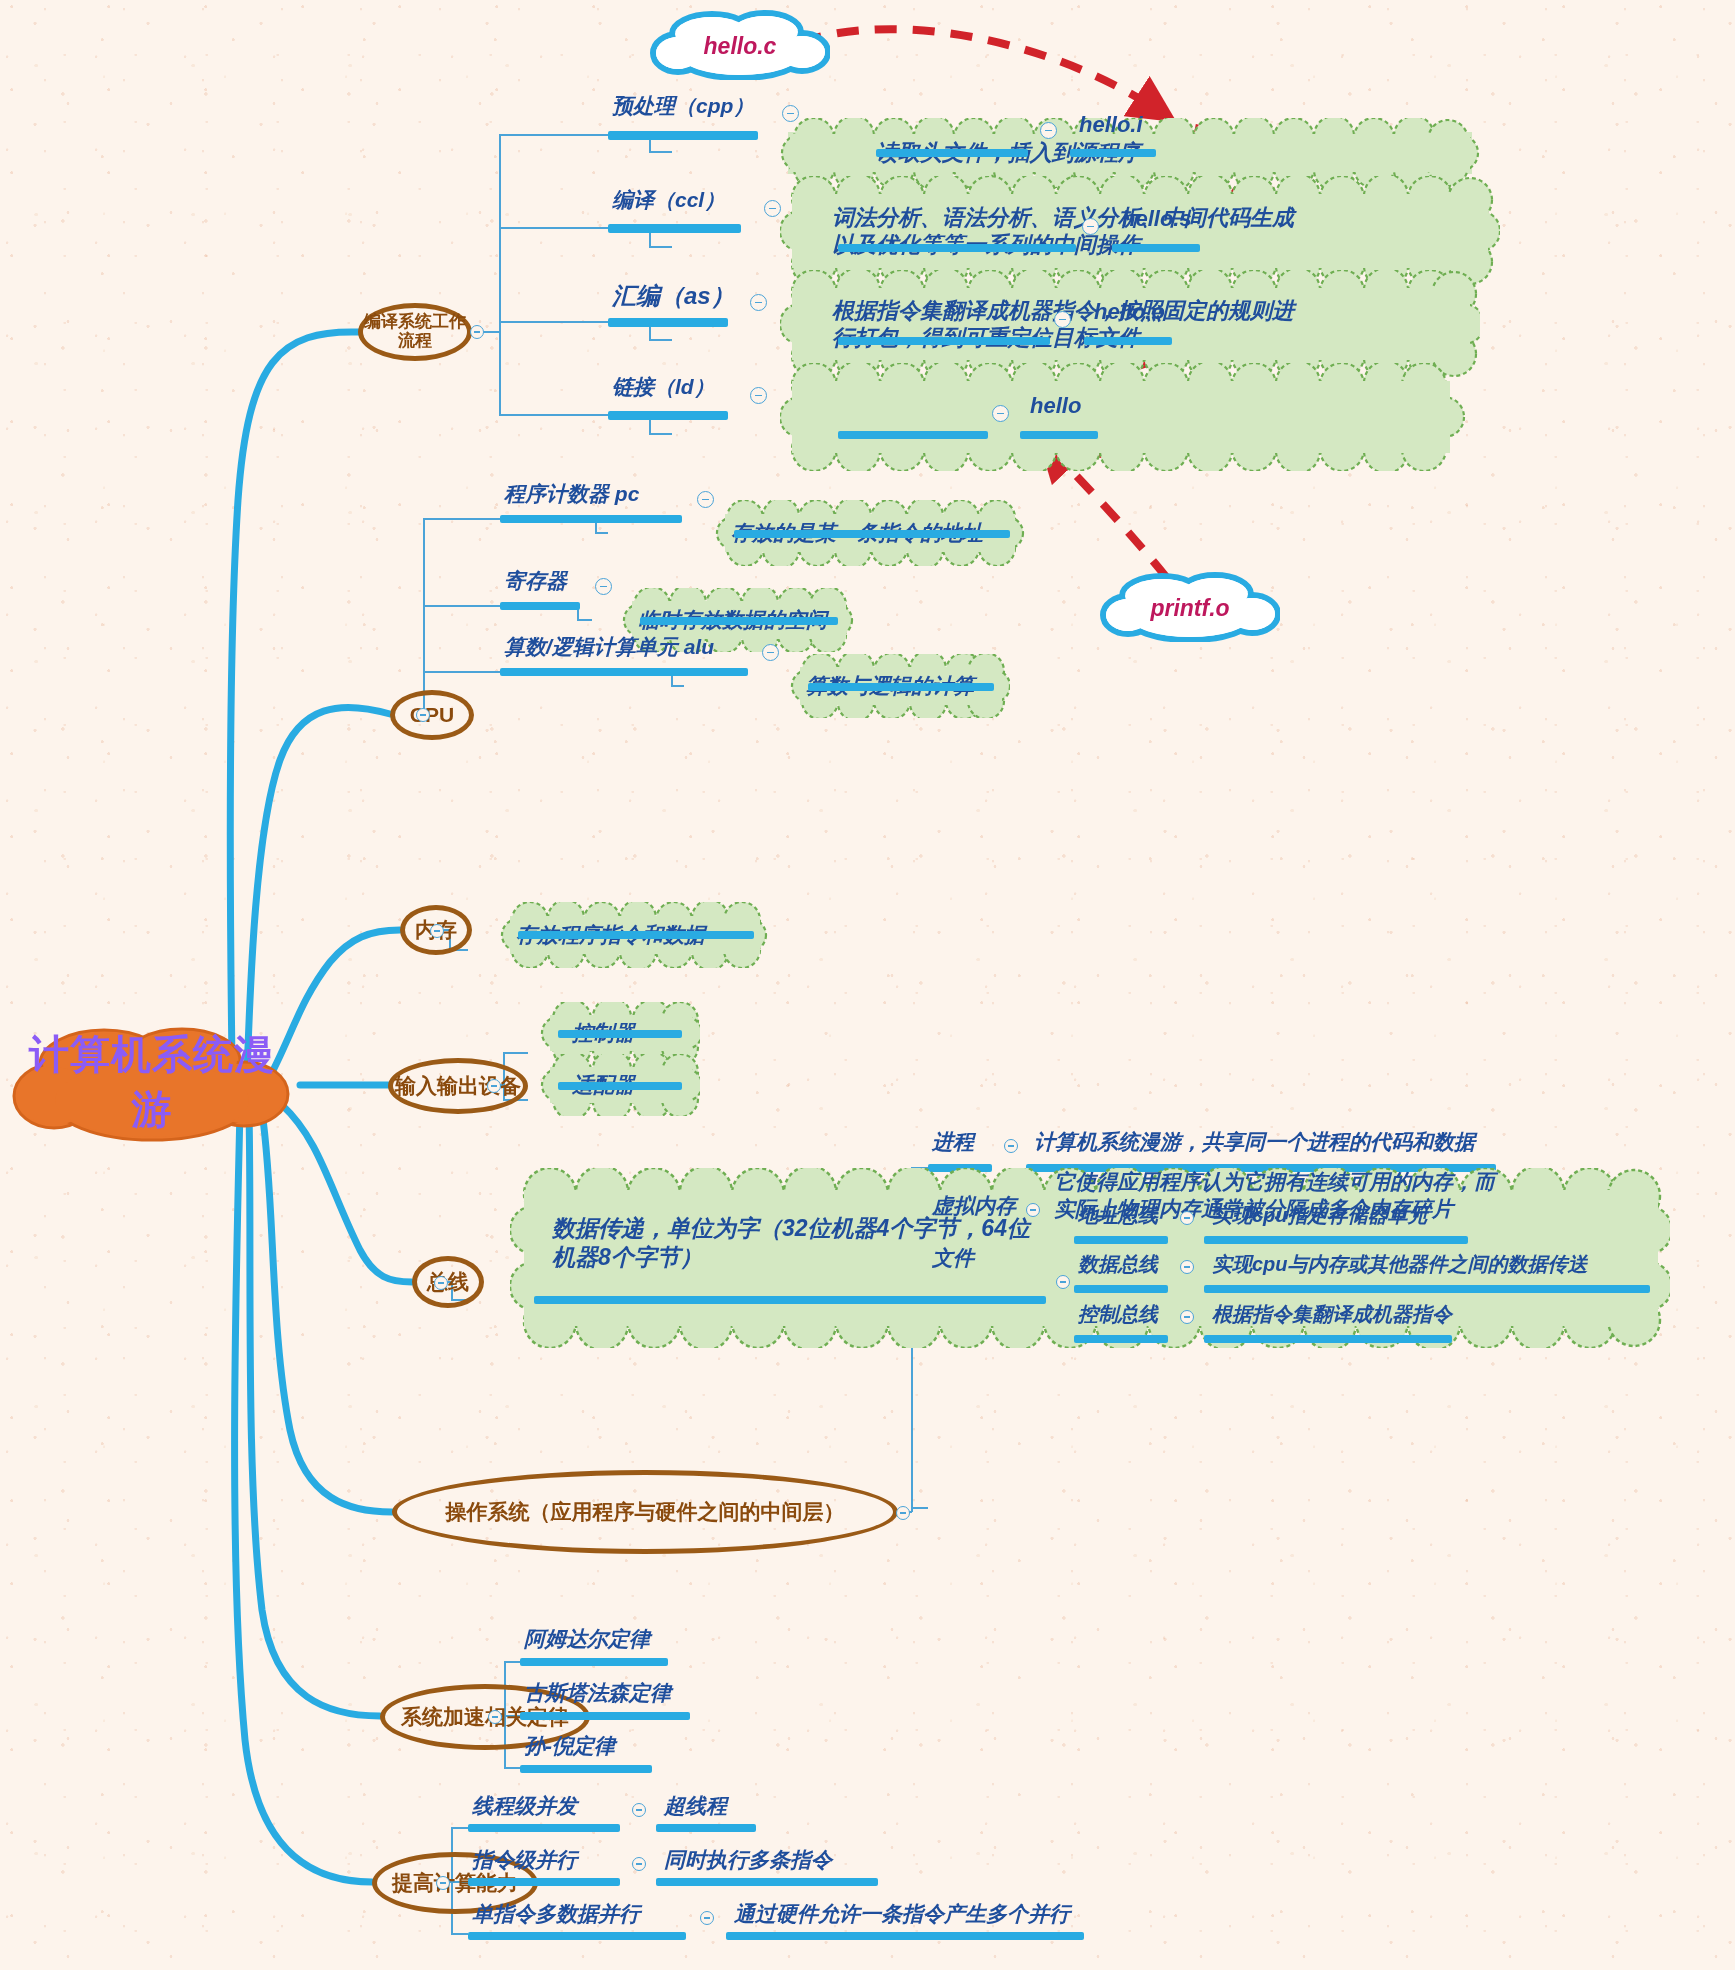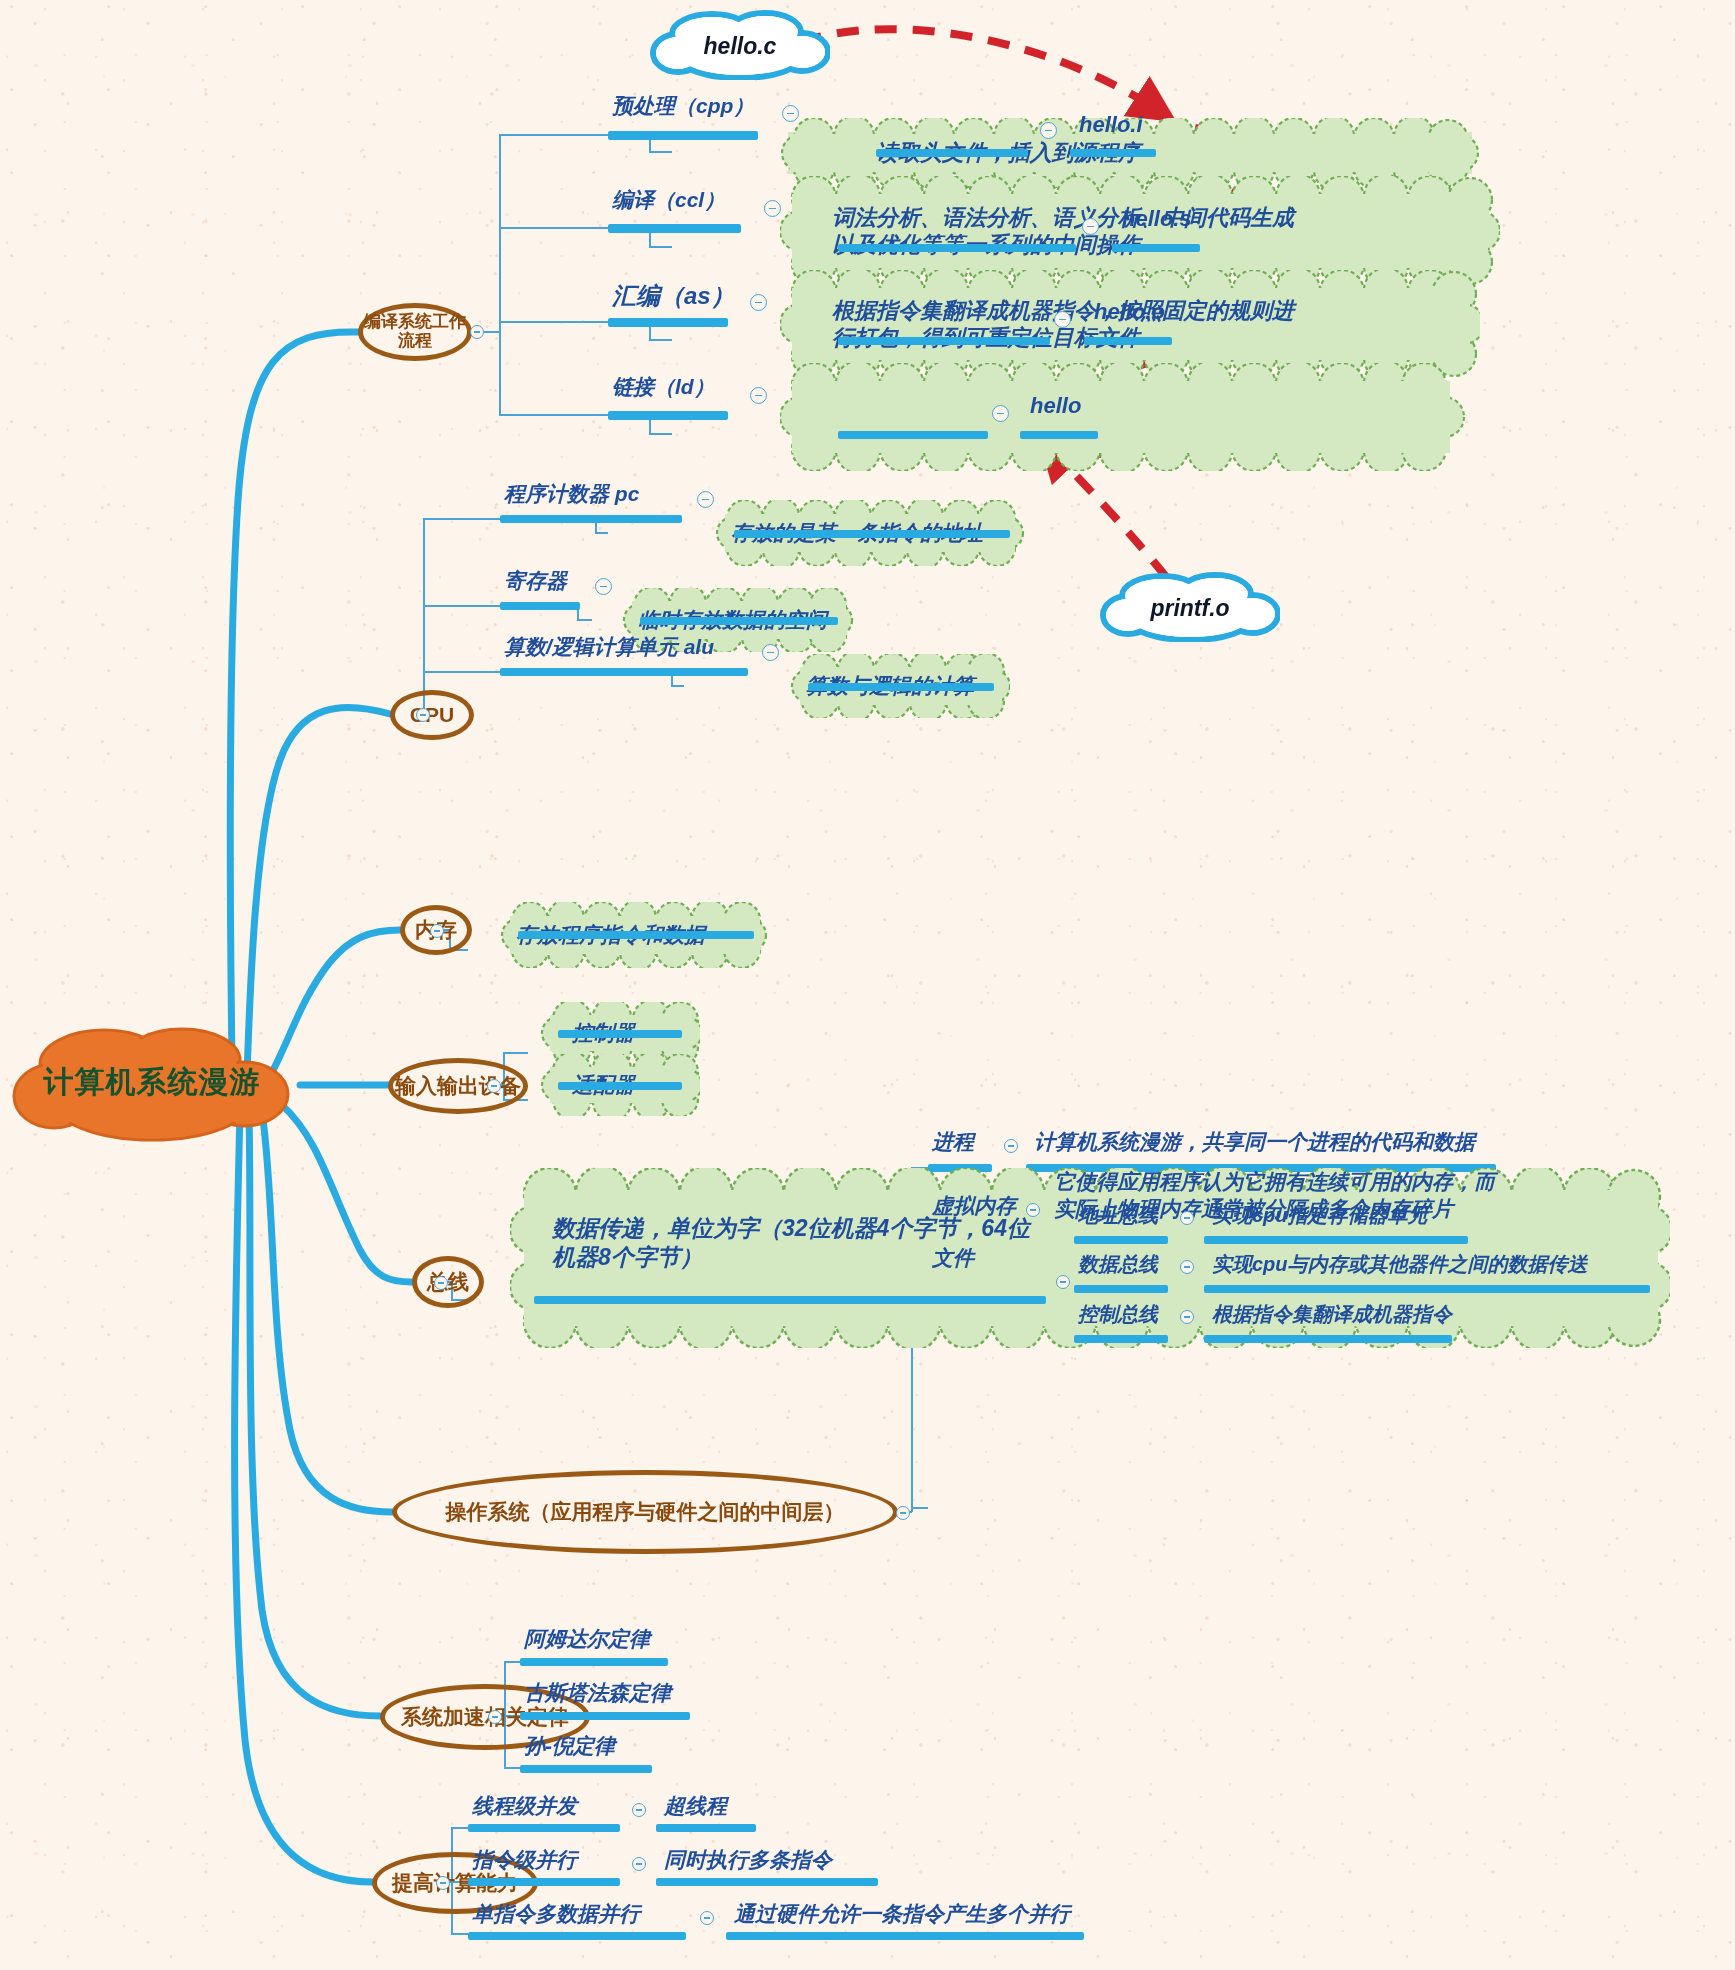--- a/index.html
+++ b/index.html
@@ -28,21 +28,21 @@
     pointer-events:none;
   }
   svg#wires{position:absolute;left:0;top:0;width:1735px;height:1970px;pointer-events:none;}
 
   
   .node{position:absolute;box-sizing:border-box;}
 
   
   .root-cloud{
     display:flex;align-items:center;justify-content:center;
-    color:#14532d;font-weight:bold;font-size:30px;letter-spacing:1px;
+    color:#8b5cf6;font-weight:bold;font-size:40px;letter-spacing:1px;
     text-align:center;
   }
   .root-cloud .lbl{position:relative;z-index:3;}
 
   
   .oval{
     display:flex;align-items:center;justify-content:center;
     border:5px solid #9a5a16;border-radius:50%;
     color:#8a4a0d;font-weight:bold;font-style:normal;
     background:transparent;
@@ -61,21 +61,21 @@
   .green{
     position:absolute;
     color:#1f4e9c;font-weight:bold;font-style:italic;
     display:flex;align-items:center;
   }
   .green .inner{position:relative;z-index:3;padding:0 16px;line-height:1.25;}
   .green svg.scallop{position:absolute;left:0;top:0;width:100%;height:100%;z-index:1;}
 
   
   .wcloud{position:absolute;display:flex;align-items:center;justify-content:center;}
-  .wcloud .lbl{position:relative;z-index:3;color:#0f172a;font-weight:bold;font-style:italic;font-size:23px;}
+  .wcloud .lbl{position:relative;z-index:3;color:#be185d;font-weight:bold;font-style:italic;font-size:23px;}
   .wcloud svg{position:absolute;left:0;top:0;width:100%;height:100%;}
 
   
   .toggle{
     position:absolute;width:15px;height:15px;border-radius:50%;
     border:1.4px solid #4aa3d8;background:#fdf4ec;z-index:6;
     display:flex;align-items:center;justify-content:center;
   }
   .toggle::after{content:"";display:block;width:7px;height:1.4px;background:#4aa3d8;}
   .toggle.sm{width:12px;height:12px;}

